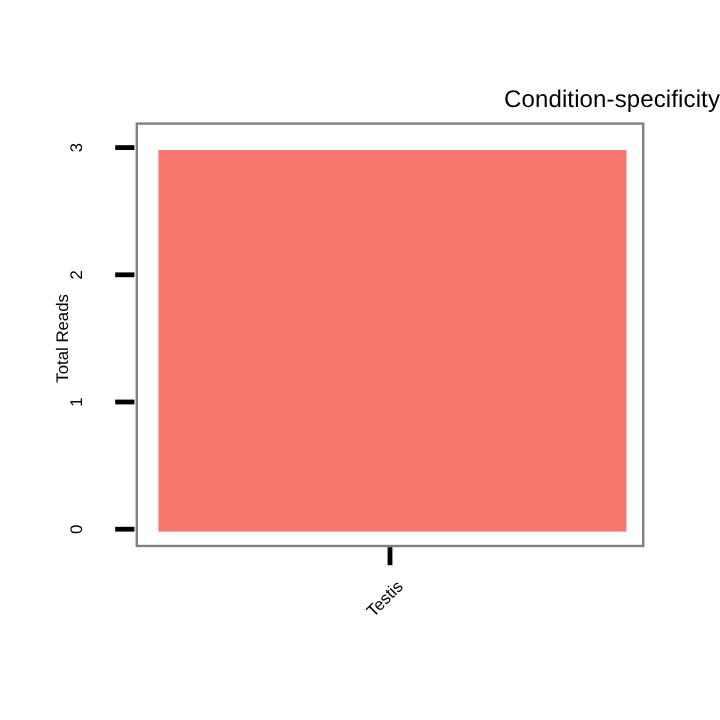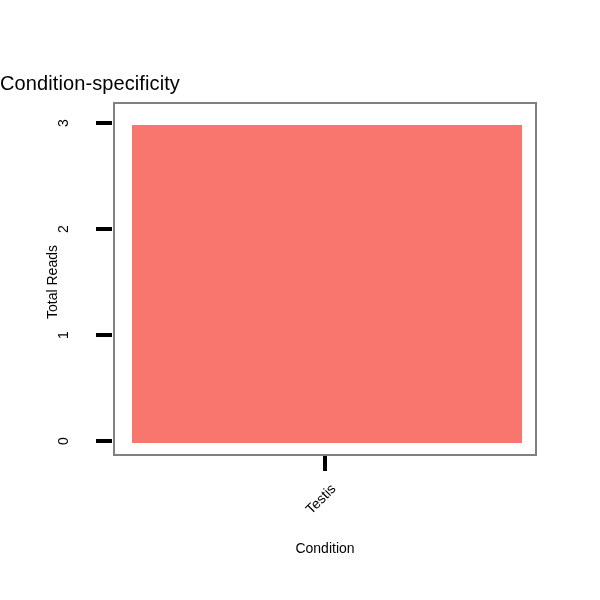--- a/index.html
+++ b/index.html
@@ -22,21 +22,21 @@
     width: 600px;
     height: 600px;
   }
 
   
   .chart-title {
     position: absolute;
     left: 0;
     top: 71px;
     width: 600px;
-    text-align: left;
+    text-align: right;
     font-size: 20px;
     line-height: 24px;
     letter-spacing: 0.1px;
     color: #000000;
     white-space: nowrap;
   }
 
   
   .panel {
     position: absolute;
@@ -144,15 +144,14 @@
       <div class="ytick" style="top: 121px;"></div>
       <div class="ytick-label" style="width: 40px; left: 43px; top: 116px; transform: rotate(-90deg);">3</div>
     </div>
   <div id="xaxis-layer">
       <div class="xtick" style="left: 323px;"></div>
       <div class="xtick-label" style="width: 140px; left: 193px; top: 479px; transform: rotate(-45deg);">Testis</div>
     </div>
 
   <div class="ylab" id="ylab" style="left: -48px; top: 274px; transform: rotate(-90deg);">Total Reads</div>
 
-  <div class="xlab">Condition</div>
 
 </div>
 
 </body></html>

